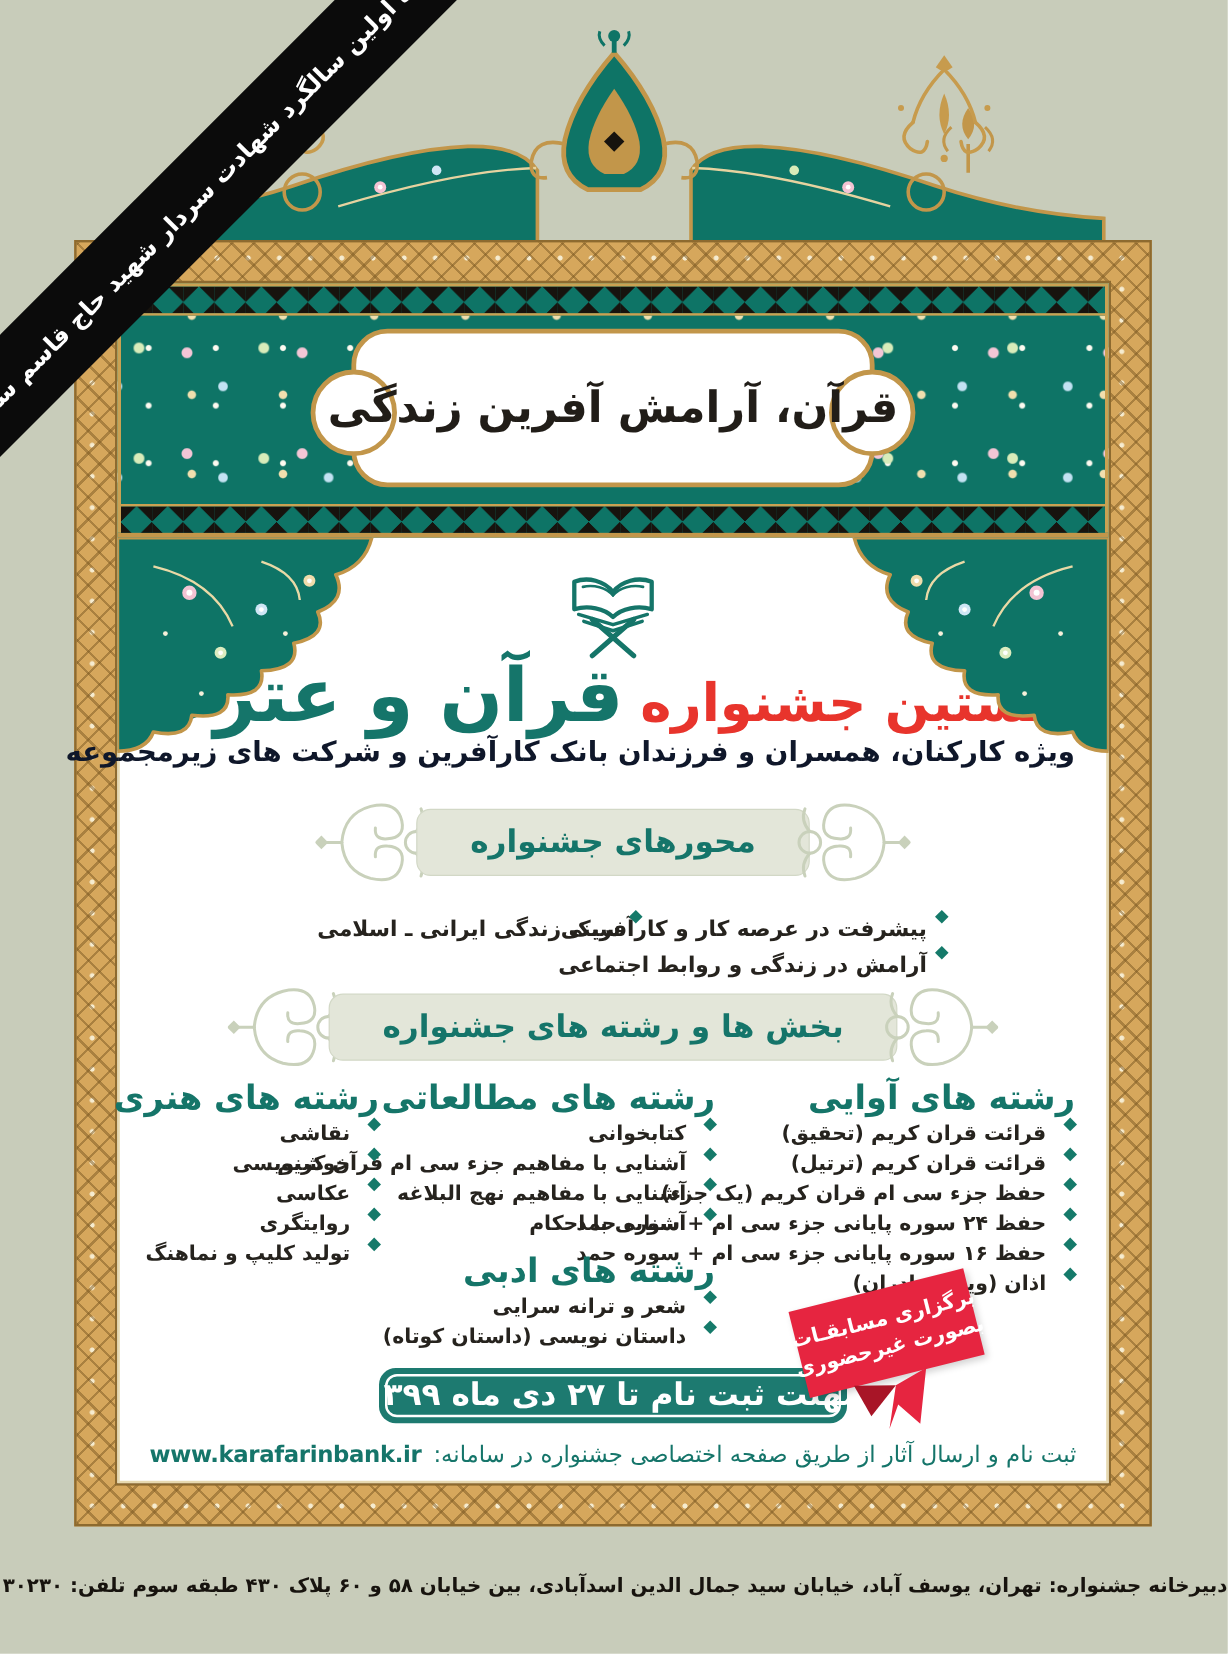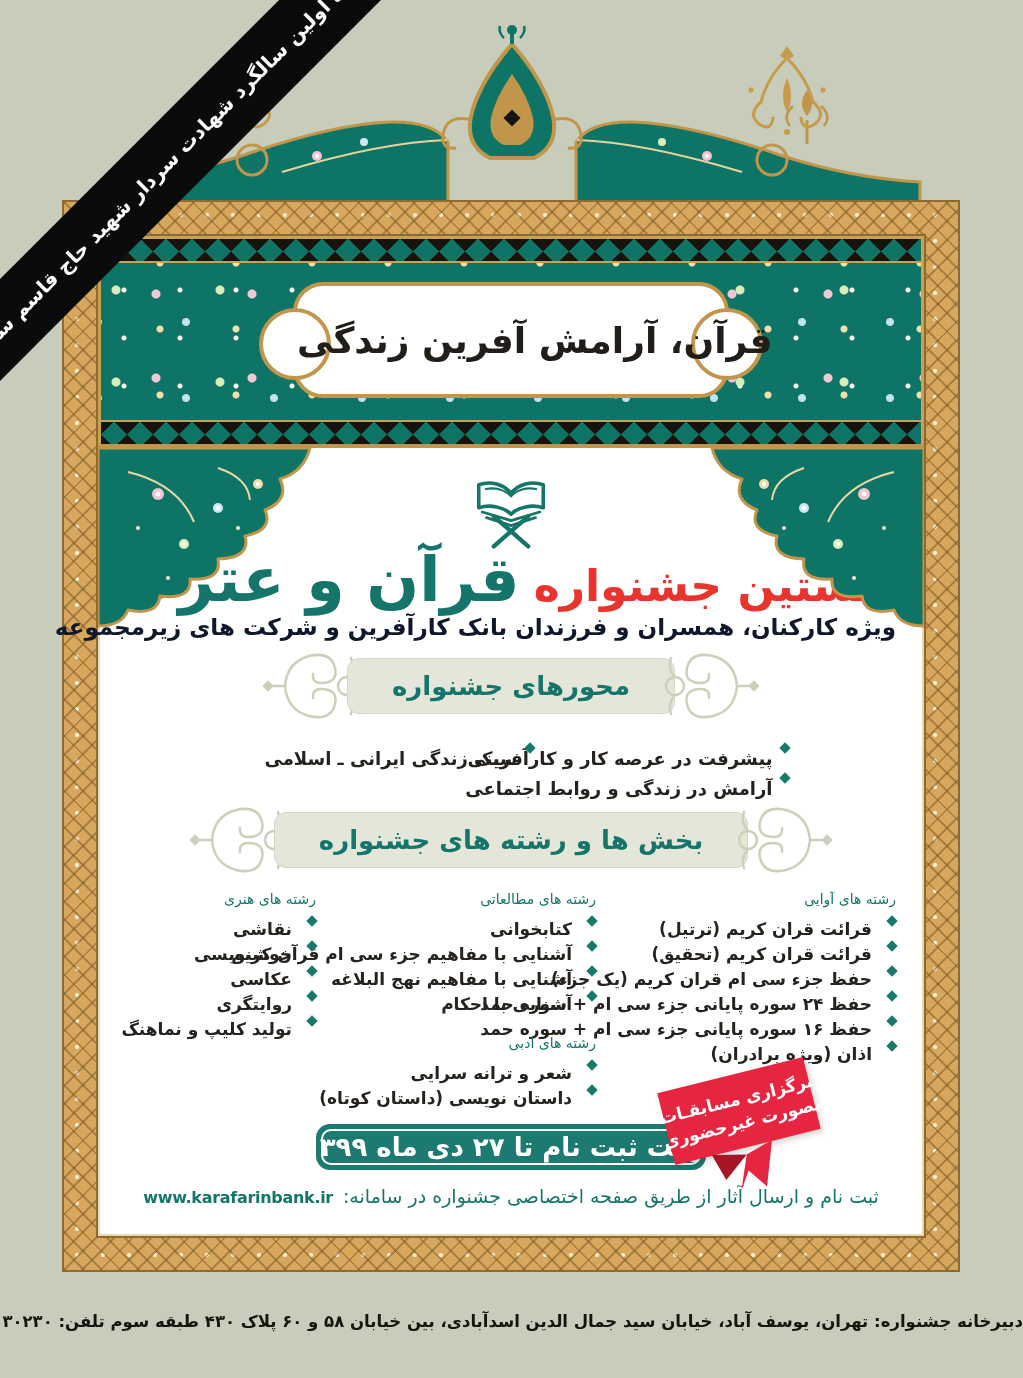--- a/index.html
+++ b/index.html
@@ -45,79 +45,79 @@
     border-bottom:4px solid #c2964a;
     display:flex; align-items:center; justify-content:center; }
   .argyle { position:absolute; left:3px; right:3px; height:24px; background-color:#0e7466;
     background-image:
       linear-gradient(45deg, #17130e 25%, transparent 25%, transparent 75%, #17130e 75%),
       linear-gradient(-45deg, #17130e 25%, transparent 25%, transparent 75%, #17130e 75%);
     background-size:26px 26px; }
   .argyle.top { top:3px; border-bottom:2px solid #caa152; }
   .argyle.bottom { bottom:0; border-top:2px solid #caa152; }
 
-  .cartouche { position:relative; width:436px; height:116px; background:#fff;
+  .cartouche { position:relative; width:436px; height:132px; background:#fff;
     border:4px solid #c2964a; border-radius:30px;
-    display:flex; align-items:center; justify-content:flex-end; z-index:2; }
+    display:flex; align-items:center; justify-content:center; z-index:2; }
   .cartouche::before, .cartouche::after { content:""; position:absolute; top:50%; margin-top:-32px;
     width:64px; height:64px; border-radius:50%; background:#fff; border:4px solid #c2964a; z-index:-1; }
   .cartouche::before { right:-38px; } .cartouche::after { left:-38px; }
   .cartouche span { font-size:36px; font-weight:bold; color:#211d18; white-space:nowrap; }
 
   
   .corner-drop { position:absolute; top:212px; width:215px; height:185px; z-index:1; }
   .corner-drop.left { left:0; }
   .corner-drop.right { right:0; transform:scaleX(-1); }
 
   
   .content { position:relative; height:788px; padding:0 28px; }
   .book-icon { display:block; margin:26px auto 0; width:86px; height:76px; }
   .title-row { display:flex; justify-content:center; align-items:baseline; gap:14px; height:62px; line-height:60px; }
   .title-prefix { color:#e8342c; font-size:44px; font-weight:bold; white-space:nowrap; }
   .title-main { color:#15756a; font-size:62px; font-weight:bold; white-space:nowrap; }
   .subtitle { margin-top:2px; height:28px; text-align:center; color:#0f172a; font-size:23px; font-weight:bold; white-space:nowrap; }
 
-  .pill-wrap { position:relative; margin:16px auto 0; width:fit-content; }
+  .pill-wrap { position:relative; margin:32px auto 0; width:fit-content; }
   .pill-wrap.second { margin-top:8px; }
   .pill { position:relative; height:56px; padding:0 44px; background:#e3e6d9; border:1px solid #d2d8c6;
     border-radius:12px; display:flex; align-items:center; justify-content:center; }
   .pill span { color:#15756a; font-size:26px; font-weight:bold; white-space:nowrap; }
   .flourish { position:absolute; top:50%; margin-top:-42px; width:96px; height:84px; }
   .flourish.fl-left { left:-84px; }
   .flourish.fl-right { right:-84px; transform:scaleX(-1); }
 
   .themes-grid { margin:30px auto 0; width:555px; display:grid; grid-template-columns:225px 300px; column-gap:30px; }
   .item { display:flex; align-items:flex-start; gap:8px; justify-content:flex-start;
     white-space:nowrap; line-height:30px; direction:rtl; }
   .item .txt { font-size:18px; font-weight:bold; color:#26231e; }
   .dia { flex:none; width:8px; height:8px; background:#157a6a; transform:rotate(45deg); }
   .note { line-height:30px; font-size:18px; font-weight:bold; color:#26231e; white-space:nowrap; text-align:right; padding-right:16px; }
   .themes-grid .col { text-align:right; }
 
   .groups { margin-top:17px; display:grid; grid-template-columns:280px 260px 210px; column-gap:20px; height:226px; }
-  .group-title { color:#157569; font-size:14px; font-weight:normal; line-height:28px; margin-bottom:4px; white-space:nowrap; text-align:right; }
+  .group-title { color:#157569; font-size:28px; font-weight:bold; line-height:28px; margin-bottom:4px; white-space:nowrap; text-align:right; }
   .group .item { line-height:25px;gap:16px; }
   .group .item .txt { font-size:17px; }
   .group-title.later { margin-top:12px; }
 
   
   .badge { position:absolute; top:600px; right:110px; width:150px; height:74px; background:#e62540;
     transform:rotate(-14deg); display:flex; flex-direction:column; align-items:center; justify-content:center;
     box-shadow:2px 3px 6px rgba(0,0,0,.18); z-index:3; }
   .badge span { color:#fff; font-size:17px; font-weight:bold; white-space:nowrap; line-height:24px; }
   .badge .tail { position:absolute; top:calc(100% - 3px); left:34px; width:70px; height:64px; }
 
   .deadline { position:relative; margin:13px auto 0; width:390px; height:46px; background:#1d7a70; border-radius:14px;
     display:flex; align-items:center; justify-content:center; }
   .deadline::before { content:""; position:absolute; inset:5px; border:2px solid #fff; border-radius:10px; }
   .deadline span { color:#fff; font-size:26px; font-weight:bold; white-space:nowrap; position:relative; }
 
   .registration { margin-top:15px; height:30px; display:flex; align-items:baseline; justify-content:center; gap:10px; direction:rtl; white-space:nowrap; }
   .registration .lbl { color:#15756a; font-size:19px; font-weight:normal; letter-spacing:-.3px; }
-  .registration .url { color:#15756a; font-size:16px; font-weight:bold; letter-spacing:-.3px; }
+  .registration .url { color:#15756a; font-size:19px; font-weight:bold; letter-spacing:-.3px; }
 
   .footer { position:absolute; left:0; right:0; top:1312px; text-align:center; direction:rtl; white-space:nowrap;
     color:#17130e; font-size:16.5px; font-weight:bold; letter-spacing:-.2px; }
 </style>
 </head>
 <body>
 
 <div class="poster">
 
   <div class="memorial">
@@ -306,25 +306,25 @@
             <path d="M84 33 Q92 24 88 14"></path>
               <path d="M84 51 Q92 60 88 70"></path>
           </svg>
         </div>
 
         <div class="groups">
           <div class="group">
             <div class="group-title">رشته های آوایی</div>
             <div class="item">
                 <span class="dia"></span>
+                <span class="txt">قرائت قران کریم (تحقیق)</span>
+              </div>
+            <div class="item">
+                <span class="dia"></span>
                 <span class="txt">قرائت قران کریم (ترتیل)</span>
-              </div>
-            <div class="item">
-                <span class="dia"></span>
-                <span class="txt">قرائت قران کریم (تحقیق)</span>
               </div>
             <div class="item">
                 <span class="dia"></span>
                 <span class="txt">حفظ جزء سی ام قران کریم (یک جزء)</span>
               </div>
             <div class="item">
                 <span class="dia"></span>
                 <span class="txt">حفظ ۲۴ سوره پایانی جزء سی ام + سوره حمد</span>
               </div>
             <div class="item">

